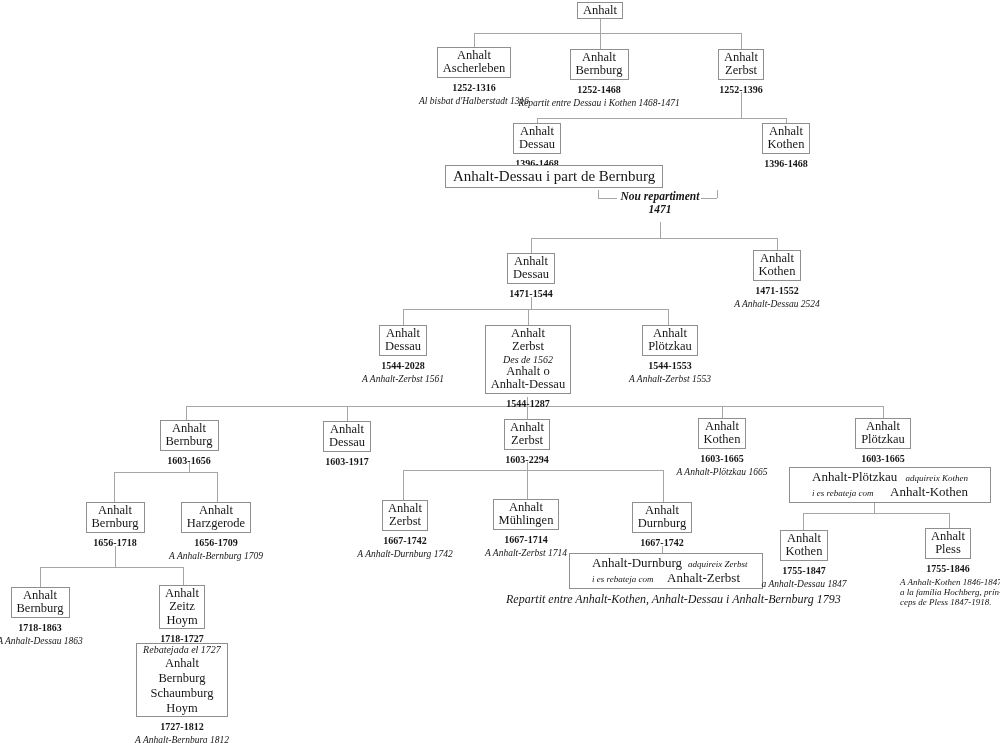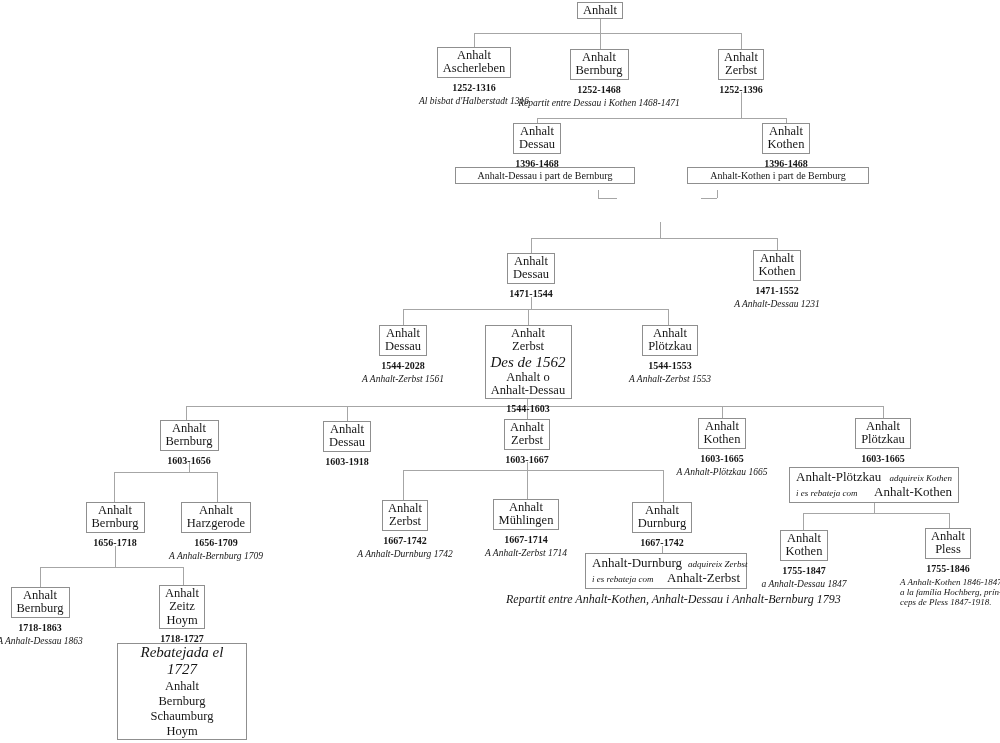--- a/index.html
+++ b/index.html
@@ -3,27 +3,27 @@
 <meta charset="utf-8">
 <style>
   html,body{margin:0;padding:0;background:#ffffff;}
   #stage{position:relative;width:1000px;height:743px;background:#ffffff;overflow:hidden;
          font-family:"Liberation Serif","DejaVu Serif",serif;color:#161616;}
   .wires{position:absolute;left:0;top:0;}
   .node{position:absolute;text-align:center;}
   .nbox{display:inline-block;border:1px solid #8f8f8f;background:#ffffff;padding:1px 5px;}
   .ttl{display:block;font-size:12.5px;line-height:1.06;white-space:pre-line;}
   .tall{line-height:1.2;}
-  .sub{display:block;font-size:15px;font-style:italic;line-height:1.15;}
+  .sub{display:block;font-size:10px;font-style:italic;line-height:1.15;}
   .dates{margin-top:4px;font-size:10px;white-space:nowrap;font-weight:bold;}
   .note{margin-top:3px;font-size:9.5px;font-style:italic;white-space:pre-line;}
   .nowrap{white-space:nowrap;}
   .note-left{text-align:left;font-size:9px;}
-  .pbox{font-size:10px;padding:2px 22px;white-space:nowrap;}
-  .rbox{padding:2px 6px;}
+  .pbox{font-size:15px;padding:2px 7px;white-space:nowrap;}
+  .rbox{padding:2px 22px;}
   .rline{display:flex;justify-content:space-between;align-items:baseline;gap:6px;line-height:1.15;}
   .rbig{font-size:13px;white-space:nowrap;}
   .rsm{font-size:9px;font-style:italic;white-space:nowrap;text-align:center;}
   .rep{font-size:11.5px;font-weight:bold;font-style:italic;line-height:1.15;}
 </style>
 </head>
 <body>
 
 <div id="stage">
 
@@ -110,79 +110,80 @@
   <div class="node" style="left:736px;top:123px;width:100px">
     <div class="nbox"><span class="ttl">Anhalt
 Kothen</span></div>
     <div class="dates">1396-1468</div>
   </div>
 
   <div class="node" style="left:445px;top:165px;width:200px">
     <div class="nbox pbox">Anhalt-Dessau i part de Bernburg</div>
   </div>
 
-  <div class="node" style="left:678px;top:165px;width:200px">
-    <div class="nbox pbox">Anhalt-Kothen i part de Bernburg</div>
-  </div>
-
+
+  <div class="node" style="left:590px;top:190px;width:140px">
+    <div class="rep">Nou repartiment</div>
+    <div class="rep">1471</div>
+  </div>
 
   <div class="node" style="left:481px;top:253px;width:100px">
     <div class="nbox"><span class="ttl">Anhalt
 Dessau</span></div>
     <div class="dates">1471-1544</div>
   </div>
 
   <div class="node" style="left:707px;top:250px;width:140px">
     <div class="nbox"><span class="ttl">Anhalt
 Kothen</span></div>
     <div class="dates">1471-1552</div>
-    <div class="note nowrap">A Anhalt-Dessau 1231</div>
+    <div class="note nowrap">A Anhalt-Dessau 2524</div>
   </div>
 
   <div class="node" style="left:333px;top:325px;width:140px">
     <div class="nbox"><span class="ttl">Anhalt
 Dessau</span></div>
     <div class="dates">1544-2028</div>
     <div class="note nowrap">A Anhalt-Zerbst 1561</div>
   </div>
 
   <div class="node" style="left:468px;top:325px;width:120px">
     <div class="nbox">
       <span class="ttl">Anhalt
 Zerbst</span>
       <span class="sub">Des de 1562</span>
       <span class="ttl">Anhalt o
 Anhalt-Dessau</span>
     </div>
-    <div class="dates">1544-1603</div>
+    <div class="dates">1544-1287</div>
   </div>
 
   <div class="node" style="left:600px;top:325px;width:140px">
     <div class="nbox"><span class="ttl">Anhalt
 Plötzkau</span></div>
     <div class="dates">1544-1553</div>
     <div class="note nowrap">A Anhalt-Zerbst 1553</div>
   </div>
 
   <div class="node" style="left:139px;top:420px;width:100px">
     <div class="nbox"><span class="ttl">Anhalt
 Bernburg</span></div>
     <div class="dates">1603-1656</div>
   </div>
 
   <div class="node" style="left:297px;top:421px;width:100px">
     <div class="nbox"><span class="ttl">Anhalt
 Dessau</span></div>
-    <div class="dates">1603-1918</div>
+    <div class="dates">1603-1917</div>
   </div>
 
   <div class="node" style="left:477px;top:419px;width:100px">
     <div class="nbox"><span class="ttl">Anhalt
 Zerbst</span></div>
-    <div class="dates">1603-1667</div>
+    <div class="dates">1603-2294</div>
   </div>
 
   <div class="node" style="left:647px;top:418px;width:150px">
     <div class="nbox"><span class="ttl">Anhalt
 Kothen</span></div>
     <div class="dates">1603-1665</div>
     <div class="note nowrap">A Anhalt-Plötzkau 1665</div>
   </div>
 
   <div class="node" style="left:833px;top:418px;width:100px">

